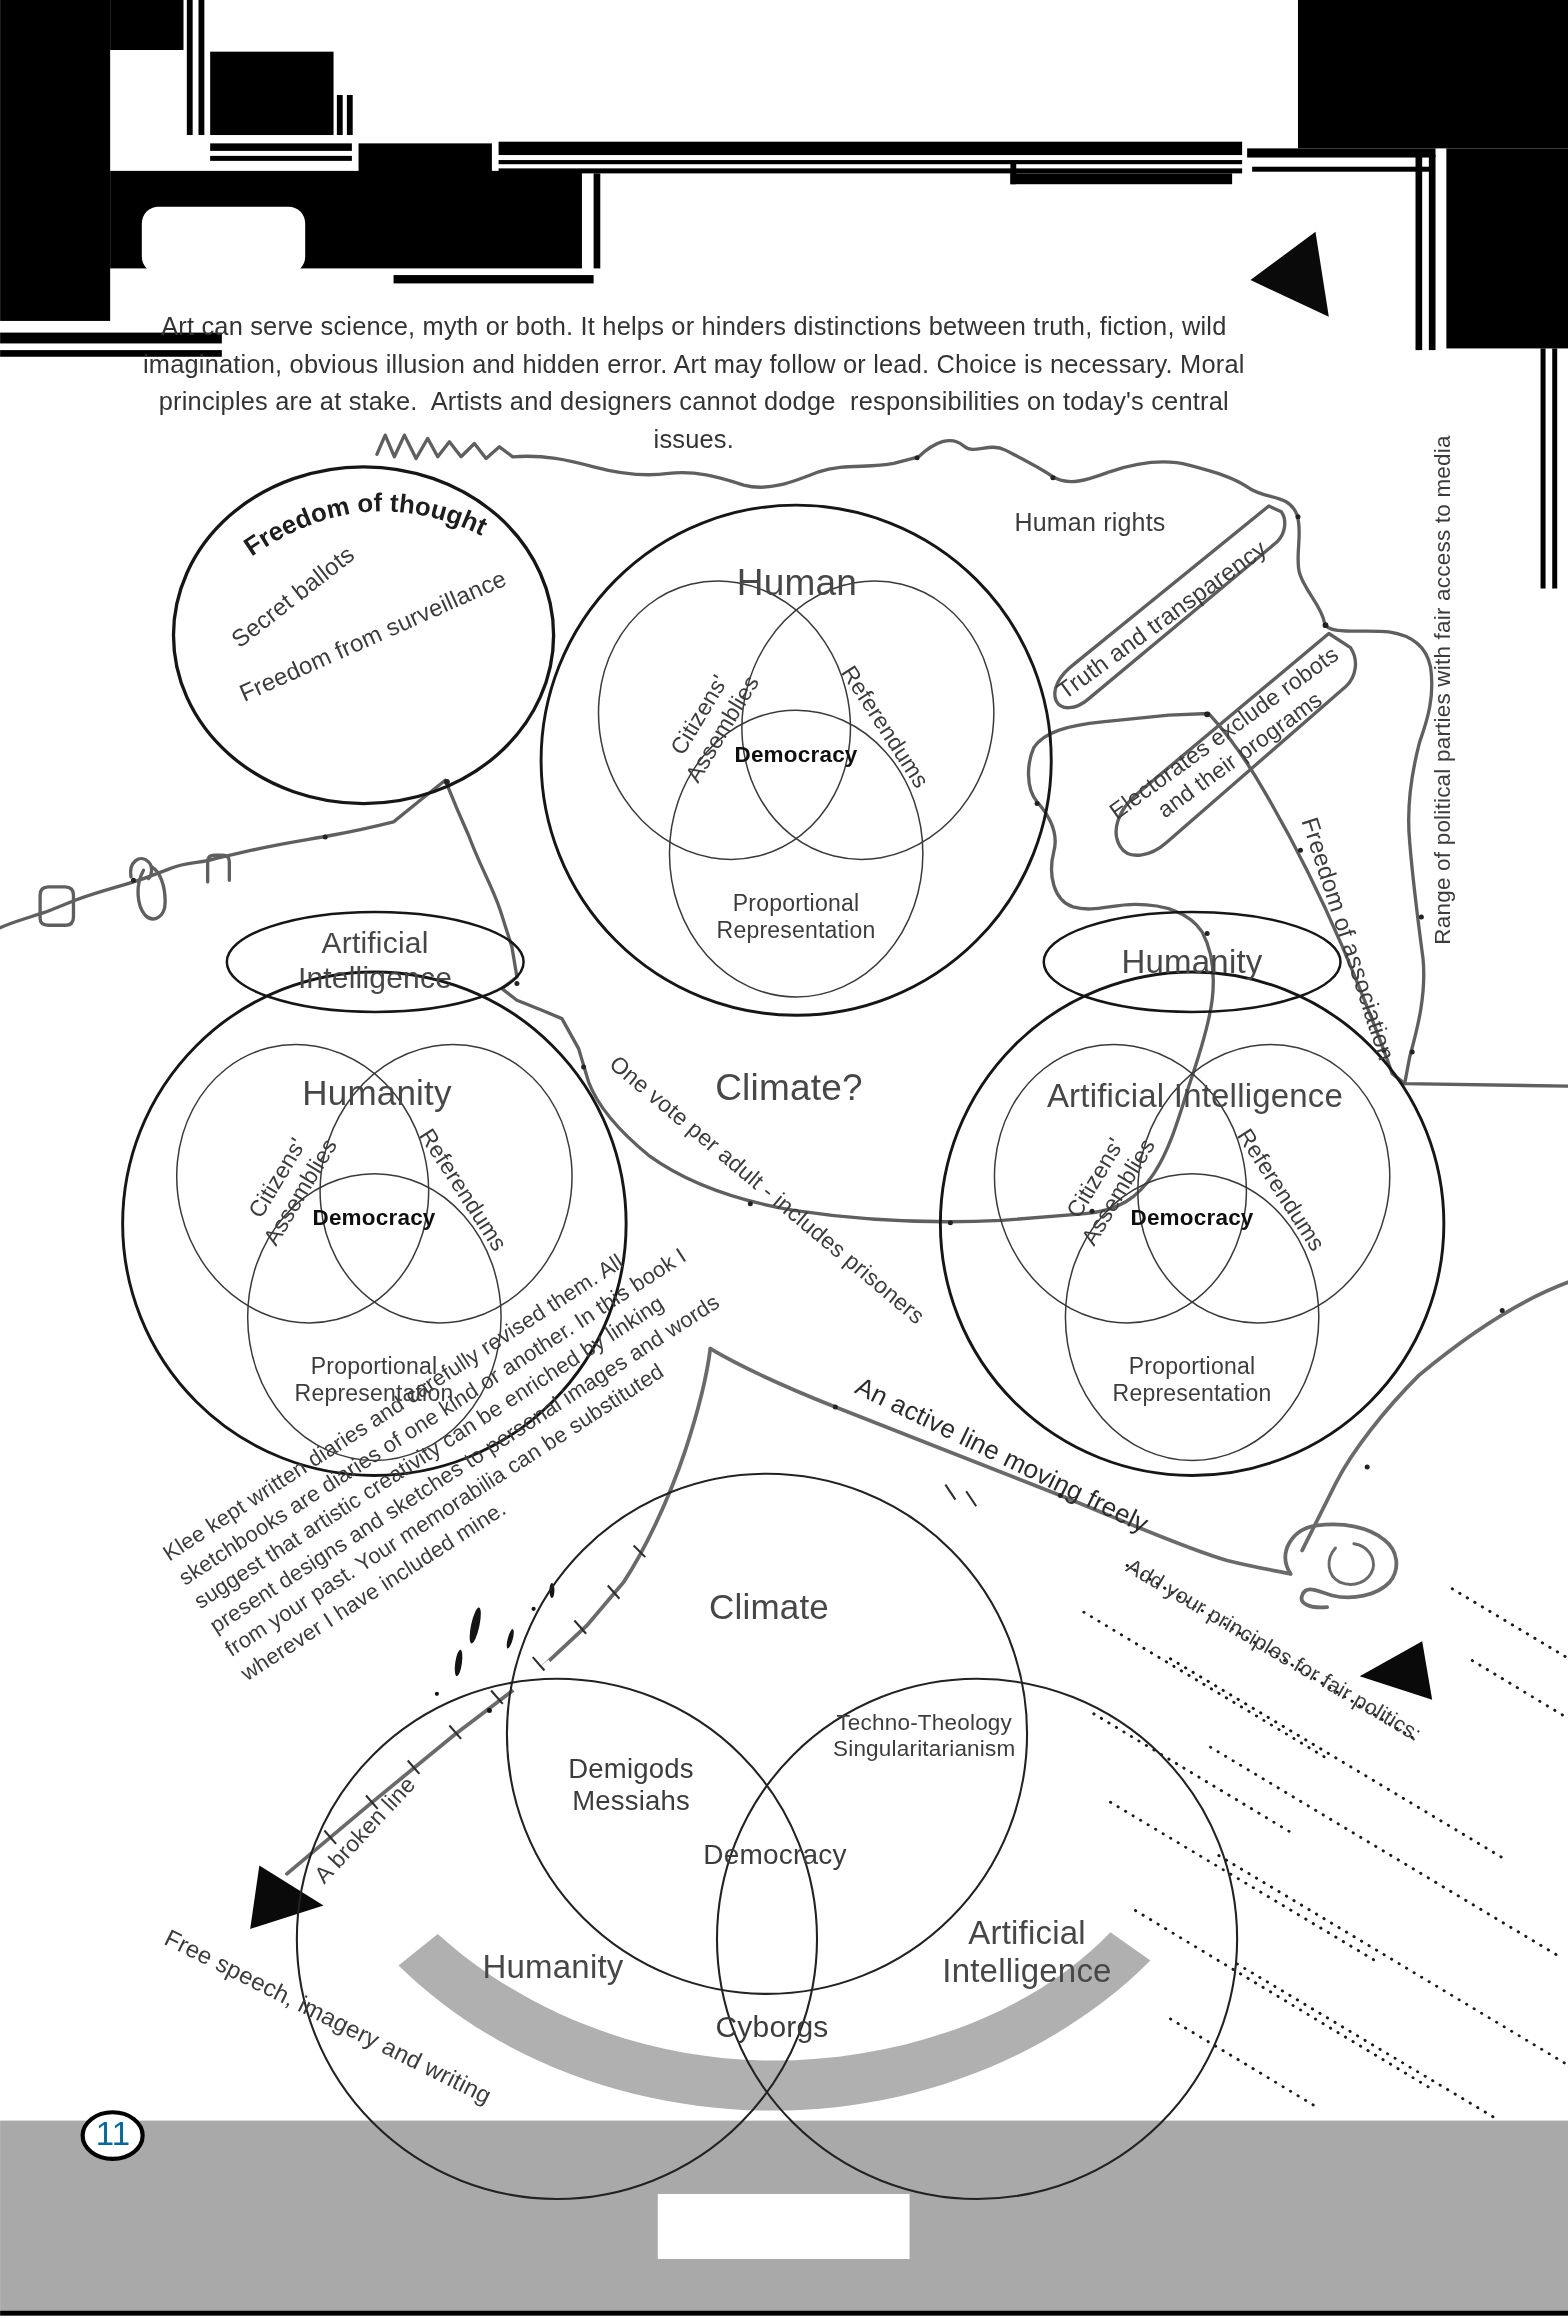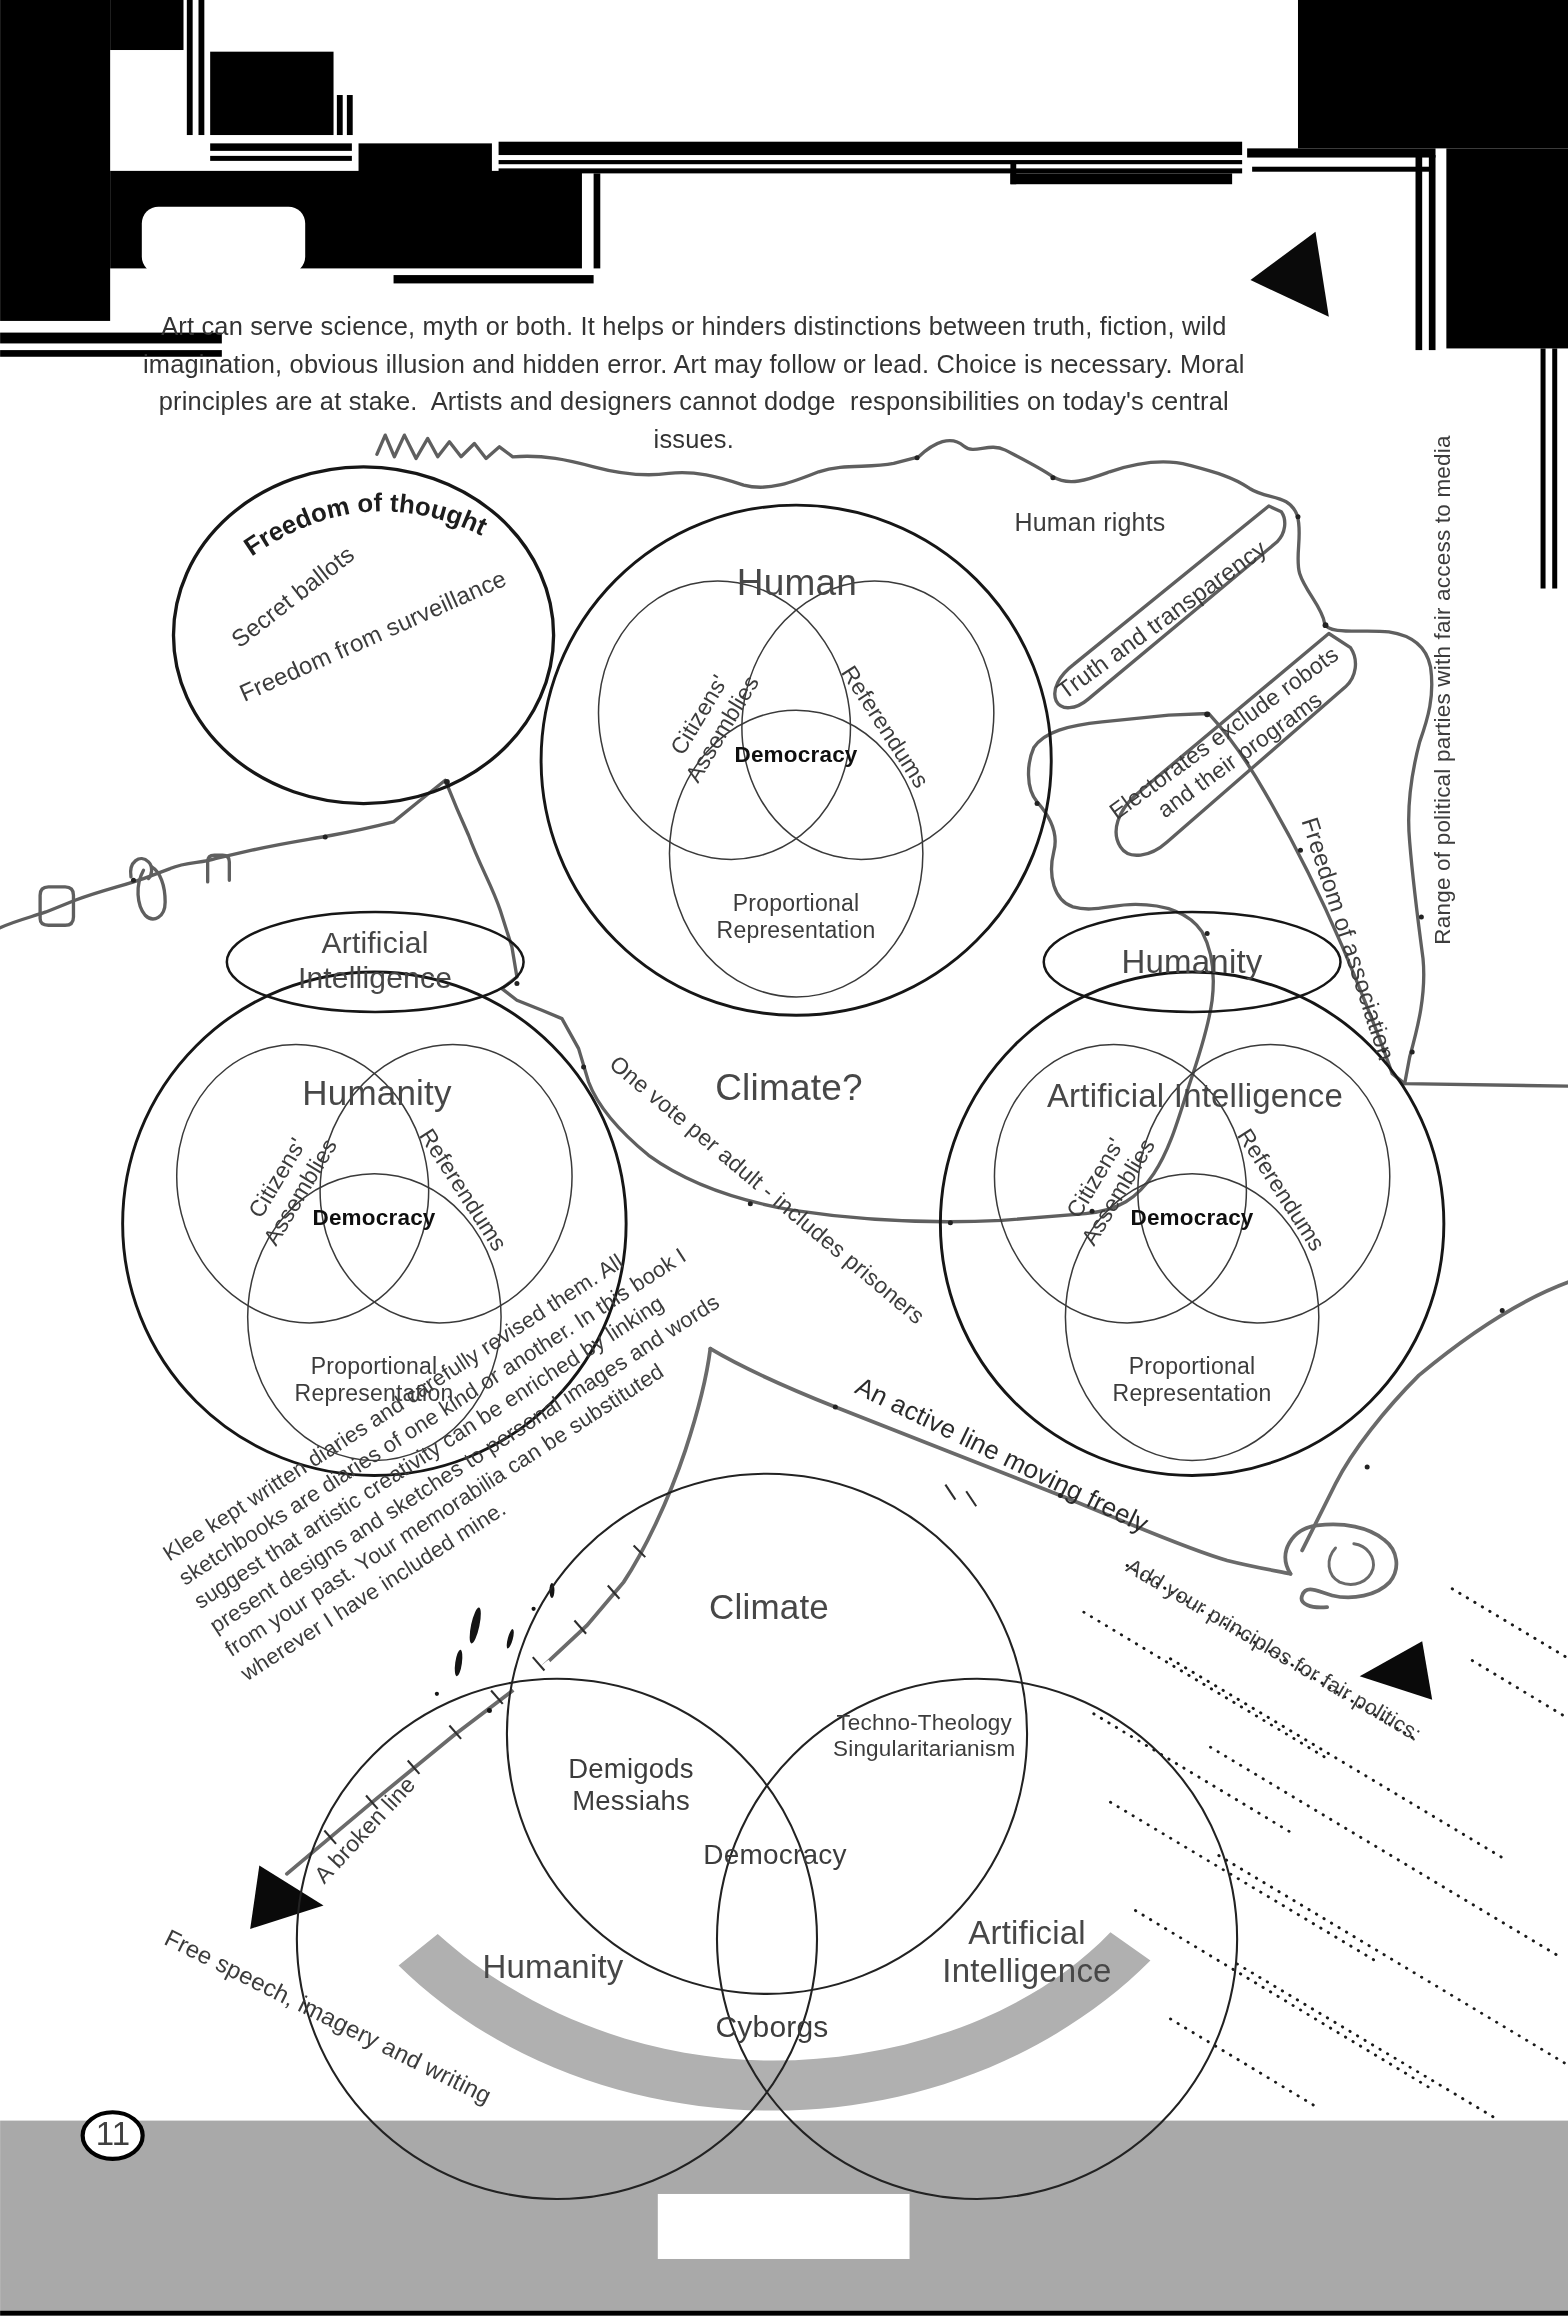--- a/index.html
+++ b/index.html
@@ -277,16 +277,16 @@
 <div class="t ctr" style="left:631px;top:1785px;font-size:27.5px;">Demigods
 Messiahs</div>
 <div class="t" style="left:833px;top:1710px;font-size:22.5px;text-align:center;line-height:1.15;">Techno-Theology
 Singularitarianism</div>
 <div class="t ctr" style="left:775px;top:1855px;font-size:28px;">Democracy</div>
 <div class="t ctr big" style="left:553px;top:1967px;font-size:33px;">Humanity</div>
 <div class="t ctr big" style="left:1027px;top:1952px;font-size:33px;line-height:1.15;">Artificial
 Intelligence</div>
 <div class="t ctr" style="left:772px;top:2027px;font-size:30px;">Cyborgs</div>
 
-<div class="t ctr" style="left:113px;top:2134px;font-size:33px;color:#404040;">11</div>
+<div class="t ctr" style="left:113px;top:2134px;font-size:33px;color:#0369a1;">11</div>
 
 </div>
 
 
 </body></html>

